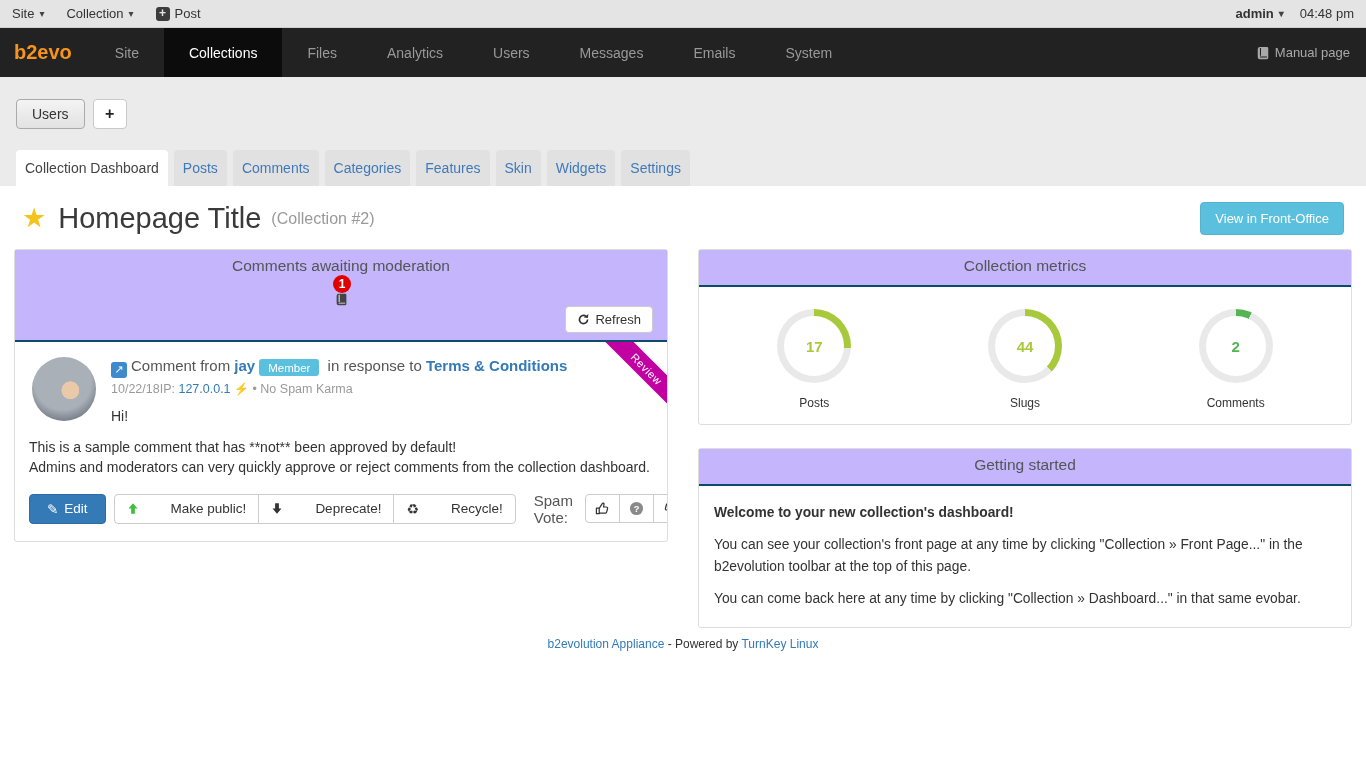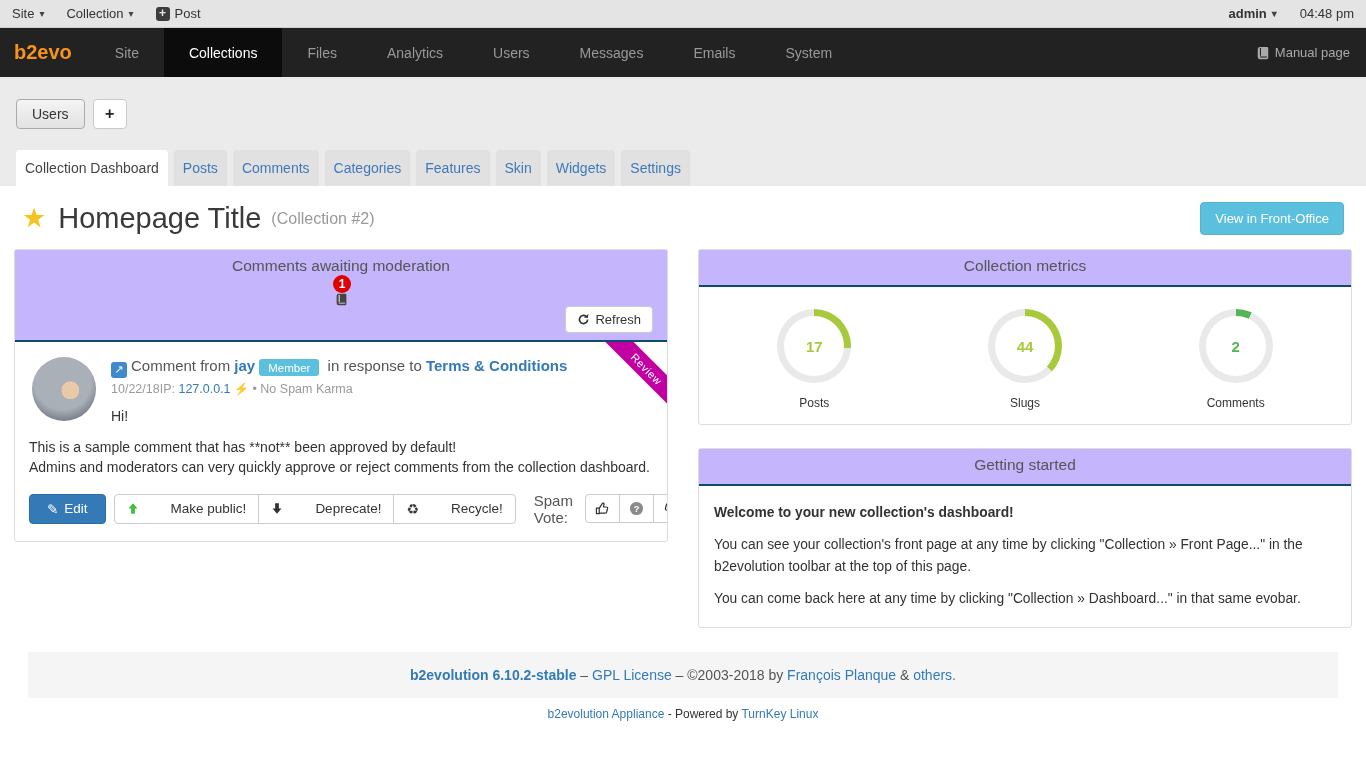--- a/index.html
+++ b/index.html
@@ -3,21 +3,21 @@
 <meta charset="utf-8">
 <style>
   * { margin:0; padding:0; box-sizing:border-box; }
   html,body { width:1366px; height:768px; background:#fff; font-family:"Liberation Sans", sans-serif; }
 
   
   .evobar { height:28px; background:#e4e4e4; border-bottom:1px solid #cfcfcf; display:flex; align-items:center; padding:0 12px; font-size:13px; color:#333; }
   .evobar .item { margin-right:22px; display:inline-flex; align-items:center; gap:5px; cursor:pointer; }
   .caret { font-size:10px; color:#444; }
   .post-plus { display:inline-block; width:14px; height:14px; background:#3c3c3c; border-radius:3px; color:#e4e4e4; font-size:12px; font-weight:bold; line-height:13px; text-align:center; }
-  .evobar-right { margin-left:auto; display:flex; align-items:center; gap:23px; }
+  .evobar-right { margin-left:auto; display:flex; align-items:center; gap:16px; }
   .evobar-right .admin { font-weight:bold; }
 
   
   .navbar { height:49px; background:#222; display:flex; align-items:stretch; }
   .brand { color:#f7941e; font-size:20px; font-weight:bold; display:flex; align-items:center; padding:0 18px 0 14px; }
   .nav-item { display:flex; align-items:center; padding:0 25px; color:#999; font-size:14px; cursor:pointer; }
   .nav-item.active { background:#0c0c0c; color:#fff; }
   .nav-right { margin-left:auto; display:flex; align-items:center; padding-right:16px; color:#a9a9a9; font-size:13px; gap:5px; cursor:pointer; }
 
   
@@ -298,19 +298,16 @@
         </div>
         <div class="gs-body">
           <p class="gs-welcome">Welcome to your new collection's dashboard!</p>
           <p>You can see your collection's front page at any time by clicking "Collection » Front Page..." in the b2evolution toolbar at the top of this page.</p>
           <p>You can come back here at any time by clicking "Collection » Dashboard..." in that same evobar.</p>
         </div>
       </div>
     </div>
   </div>
 
-  <div class="footer">
-    <a class="blue-bold">b2evolution 6.10.2-stable</a><span> – </span><a class="blue">GPL License</a><span> – ©2003-2018 by </span><a class="blue">François Planque</a><span> &amp; </span><a class="blue">others.</a>
-  </div>
   <div class="subfooter">
     <a class="blue">b2evolution Appliance</a><span> - Powered by </span><a class="blue">TurnKey Linux</a>
   </div>
 </div>
 
 </body></html>

